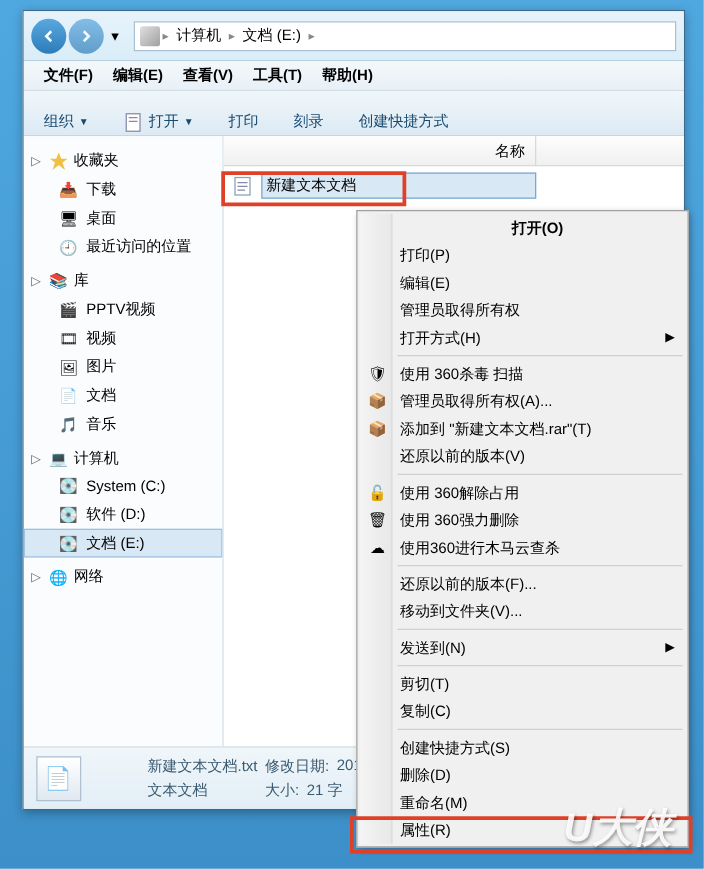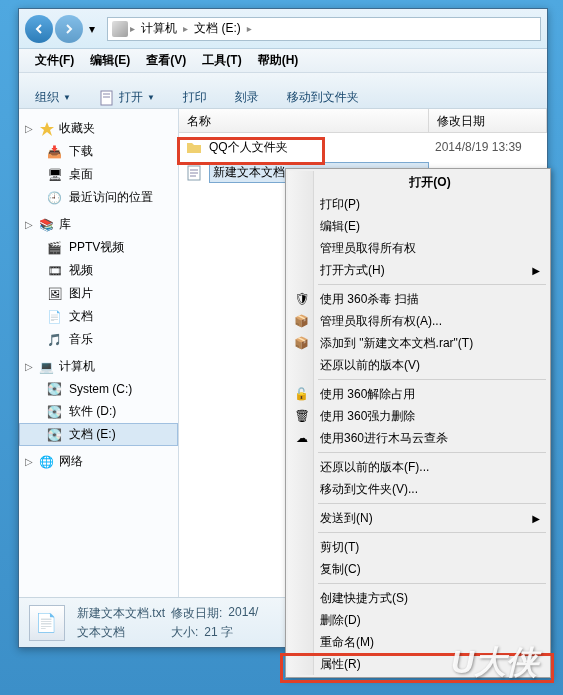--- a/index.html
+++ b/index.html
@@ -27,38 +27,38 @@
 .tree-group { margin: 4px 0; }
 .tree-head { display: flex; align-items: center; padding: 3px 6px; gap: 4px; cursor: pointer; }
 .tree-head .expand { width: 10px; font-size: 10px; color: #666; }
 .tree-head .icon { width: 16px; height: 16px; display: flex; align-items: center; justify-content: center; }
 .tree-item { display: flex; align-items: center; padding: 3px 6px 3px 28px; gap: 6px; cursor: pointer; }
 .tree-item .icon { width: 16px; height: 16px; display: flex; align-items: center; justify-content: center; }
 .tree-item.selected { background: #d8e8f5; border: 1px solid #a0c0e0; padding: 2px 5px 2px 27px; }
 
 .main { flex: 1; background: #fff; position: relative; }
 .columns { height: 24px; background: linear-gradient(180deg, #fdfdfd, #f0f0f0); border-bottom: 1px solid #d8d8d8; display: flex; }
-.columns .col { padding: 4px 8px; border-right: 1px solid #d8d8d8; }
+.columns .col { padding: 4px 8px; border-right: 1px solid #d8d8d8; text-align: right; }
 .columns .col.name { width: 250px; }
 .columns .col.date { flex: 1; }
 .filelist { padding: 2px 0; }
 .filerow { display: flex; align-items: center; padding: 3px 6px; gap: 6px; cursor: pointer; }
 .filerow .ficon { width: 18px; height: 18px; display: flex; align-items: center; justify-content: center; }
 .filerow .fname { width: 220px; }
 .filerow .fdate { color: #555; }
 .filerow.selected .fname { background: #d8e8f5; border: 1px solid #7aa8d0; padding: 1px 3px; }
 
 .highlight-red { position: absolute; border: 3px solid #e04028; pointer-events: none; }
 .hl1 { top: 28px; left: -2px; width: 148px; height: 28px; }
 .hl2 { top: 484px; left: -6px; width: 274px; height: 30px; }
 
 .statusbar { height: 50px; background: linear-gradient(180deg, #f0f6fa, #e2eef6); border-top: 1px solid #c8d6e0; display: flex; align-items: center; padding: 6px 10px; gap: 12px; }
 .statusbar .sicon { width: 36px; height: 36px; background: linear-gradient(180deg,#fff,#e0e8f0); border: 1px solid #b0c0d0; display:flex; align-items:center; justify-content:center; font-size:18px; }
 .statusbar .sinfo { display: flex; flex-direction: column; gap: 2px; color: #3a5a70; }
-.statusbar .sinfo .row { display: flex; gap: 6px; }
+.statusbar .sinfo .row { display: flex; gap: 6px; margin-left: 41px; }
 
 .ctxmenu { position: absolute; top: 168px; left: 285px; width: 266px; background: #f0f0f0; border: 1px solid #a0a0a0; box-shadow: 2px 2px 6px rgba(0,0,0,0.3); padding: 2px; }
 .ctxmenu .iconcol { position: absolute; left: 2px; top: 2px; width: 26px; bottom: 2px; background: linear-gradient(90deg,#f4f4f4,#e8e8e8); border-right: 1px solid #d8d8d8; }
 .ctxitem { display: flex; align-items: center; height: 22px; padding-left: 32px; padding-right: 8px; cursor: pointer; position: relative; }
 .ctxitem .arrow { position: absolute; right: 8px; font-size: 10px; }
 .ctxitem .cicon { position: absolute; left: 6px; width: 16px; height: 16px; display: flex; align-items: center; justify-content: center; font-size: 12px; }
 .ctxsep { height: 1px; margin: 3px 2px 3px 30px; background: #d0d0d0; }
 .ctxitem.bold { font-weight: bold; justify-content: center; }
 
 .watermark { position: absolute; bottom: 10px; right: 25px; font-size: 32px; font-weight: bold; color: rgba(255,255,255,0.9); font-style: italic; text-shadow: 1px 1px 3px rgba(0,0,0,0.4); }
@@ -117,21 +117,21 @@
       <span>打开</span>
         <span class="drop">▼</span>
     </div>
     <div class="tbtn">
         <span>打印</span>
       </div>
     <div class="tbtn">
         <span>刻录</span>
       </div>
     <div class="tbtn">
-        <span>移动到文件夹</span>
+        <span>创建快捷方式</span>
       </div>
   </div>
 
   <div class="content">
     <div class="sidebar">
 
       <div class="tree-group">
         <div class="tree-head">
           <span class="expand">▷</span>
           <span class="icon">
@@ -208,32 +208,22 @@
           <span class="expand">▷</span>
           <span class="icon">🌐</span>
           <span>网络</span>
         </div>
       </div>
     </div>
 
     <div class="main">
       <div class="columns">
         <div class="col name">名称</div>
-        <div class="col date">修改日期</div>
       </div>
       <div class="filelist">
-        <div class="filerow">
-          <span class="ficon">
-              <svg width="16" height="14">
-                <path class="ico-folder" d="M1 3h5l2 2h7v8H1z"></path>
-              </svg>
-            </span>
-          <span class="fname">QQ个人文件夹</span>
-          <span class="fdate">2014/8/19 13:39</span>
-        </div>
         <div class="filerow selected">
           <span class="ficon">
               <svg width="14" height="16">
                 <rect class="ico-txt" x="1" y="1" width="12" height="14"></rect>
                 <line x1="3" y1="5" x2="11" y2="5" stroke="#88a"></line>
                 <line x1="3" y1="8" x2="11" y2="8" stroke="#88a"></line>
                 <line x1="3" y1="11" x2="9" y2="11" stroke="#88a"></line>
               </svg>
             </span>
           <span class="fname">新建文本文档</span>

